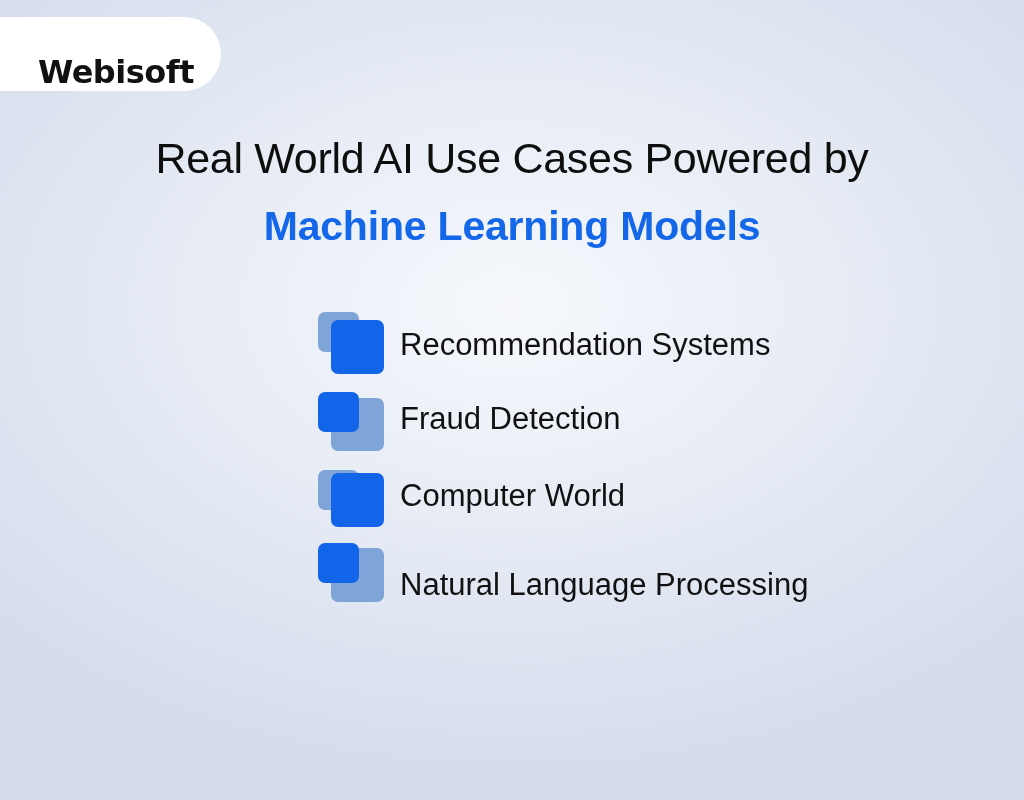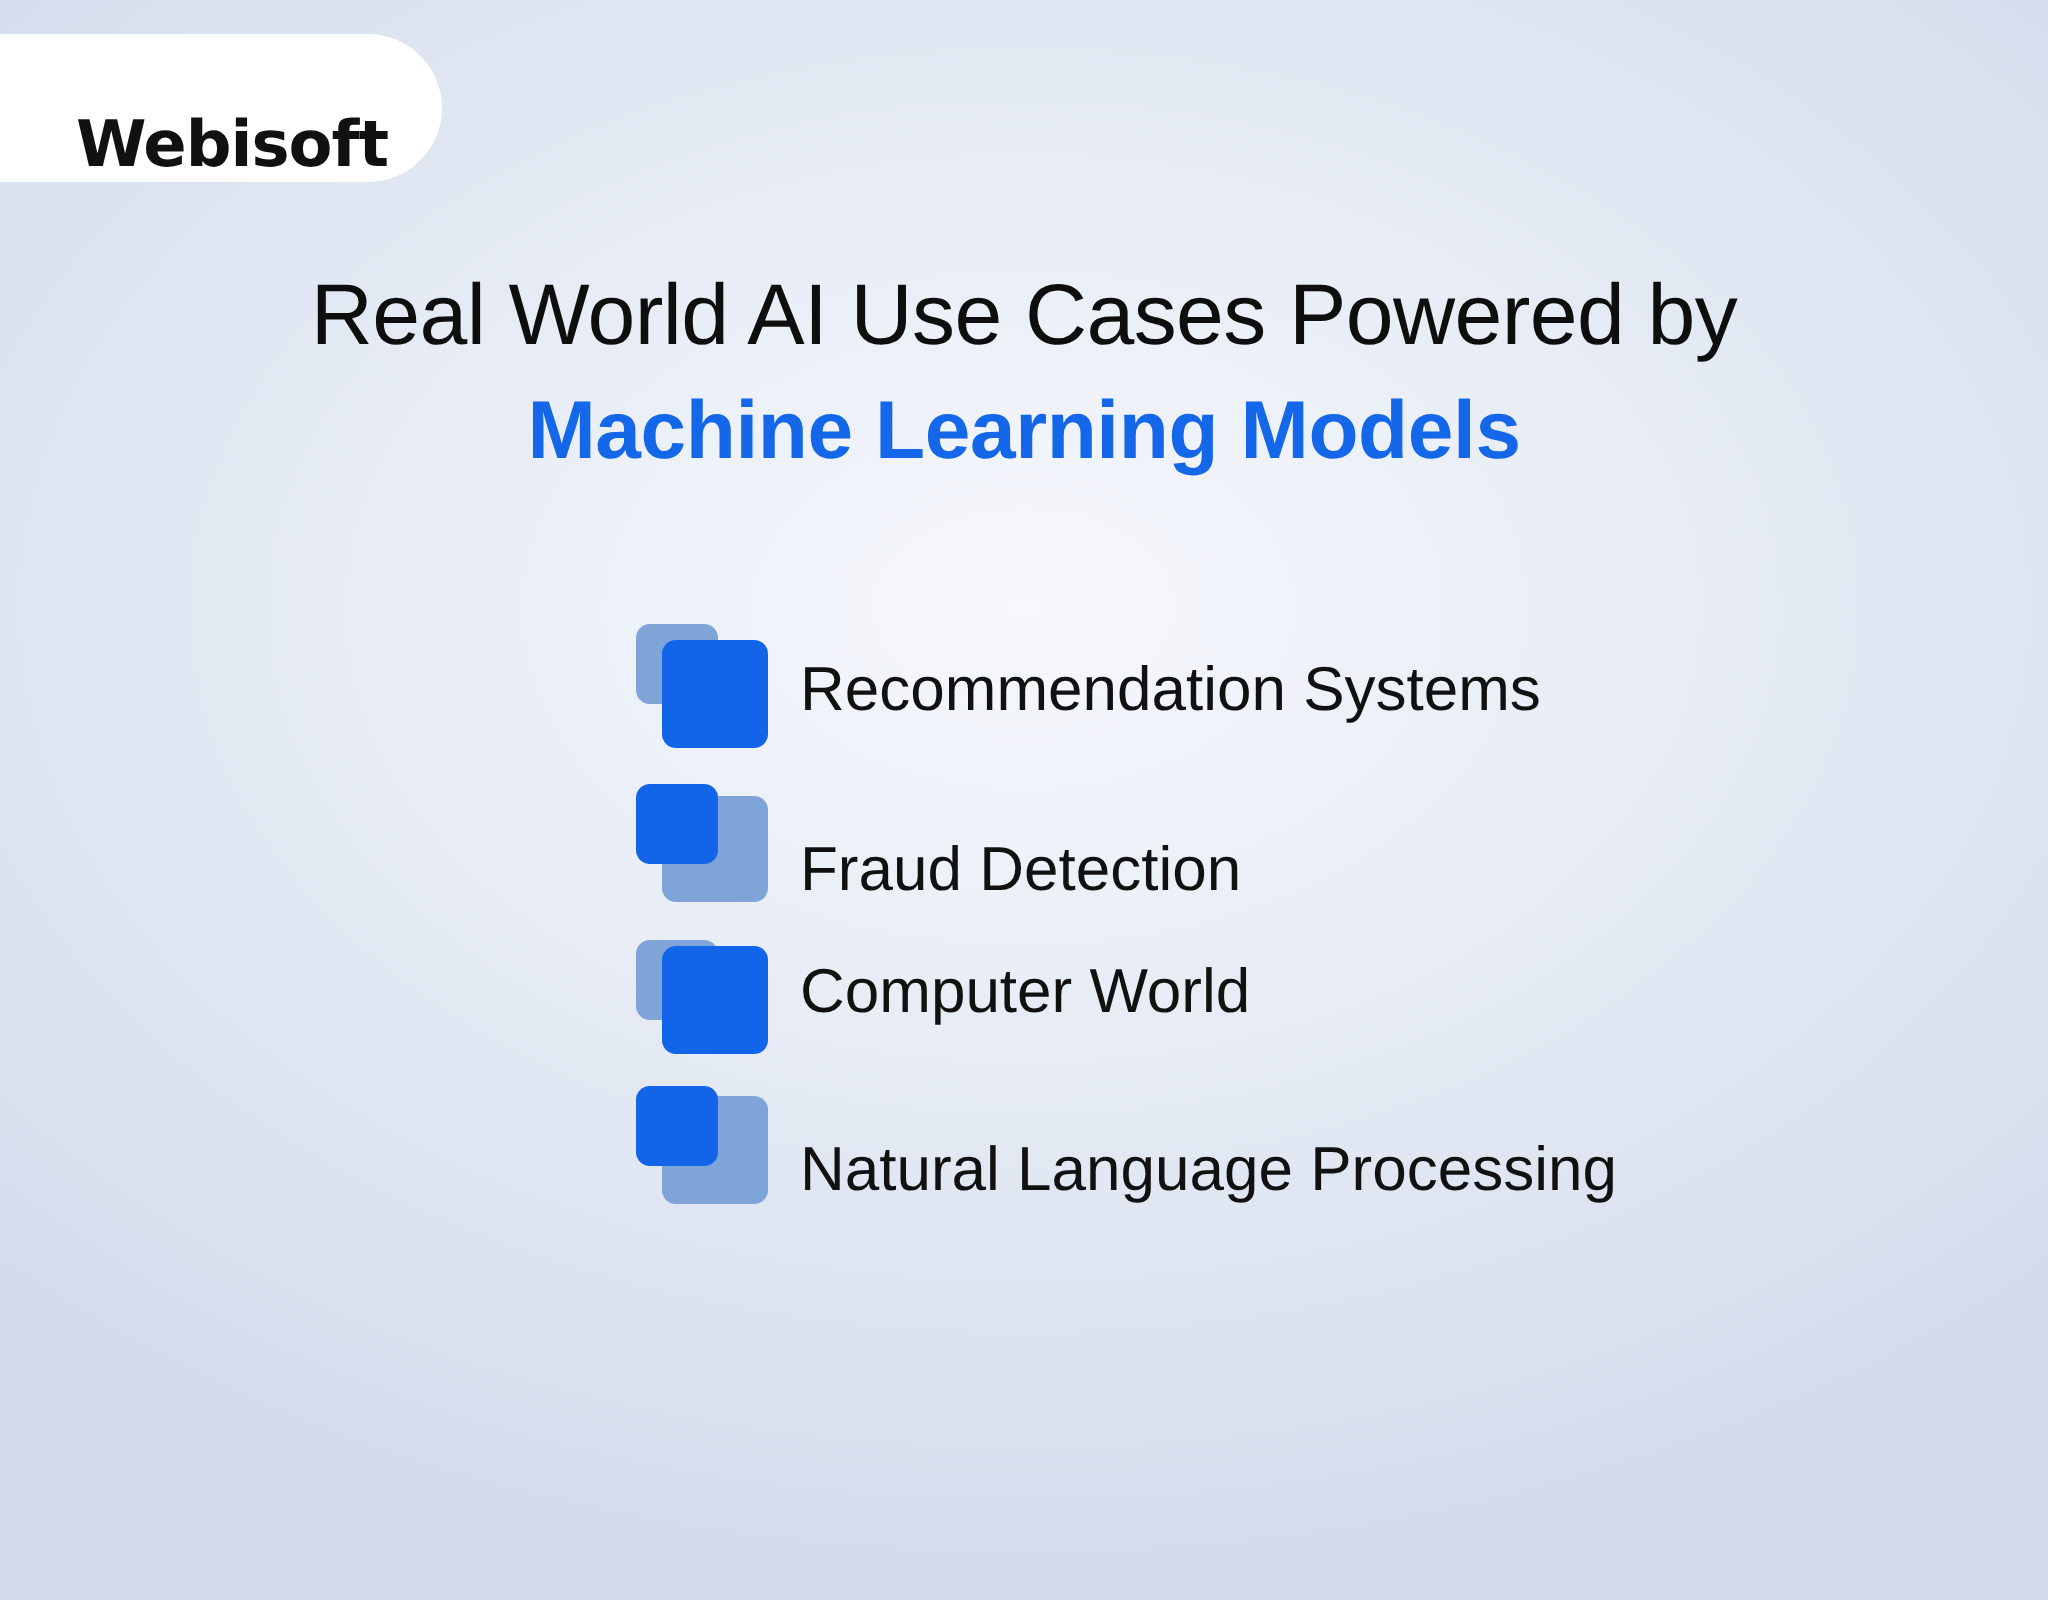--- a/index.html
+++ b/index.html
@@ -12,21 +12,21 @@
       position: absolute; left: 0; top: 17px; width: 221px; height: 74px;
       background: #ffffff; border-radius: 0 37px 37px 0;
       display: flex; align-items: flex-end;
     }
     .logo-text {
       margin-left: 38px; font-size: 32px; font-weight: bold; color: #111111;
       letter-spacing: -0.5px; font-family: "DejaVu Sans", sans-serif;
     }
     .title-block { position: absolute; left: 0; top: 132px; width: 1024px; text-align: center; }
     .title-line1 { font-size: 43px; color: #0e0e0e; line-height: 52px; letter-spacing: -0.3px; }
-    .title-line2 { font-size: 41px; color: #1467e8; font-weight: bold; line-height: 54px; margin-top: 4px; letter-spacing: -0.2px; }
+    .title-line2 { font-size: 41px; color: #1467e8; font-weight: bold; line-height: 54px; margin-top: 15px; letter-spacing: -0.2px; }
     .list { position: absolute; left: 317px; top: 311px; }
     .item { position: relative; height: 75.5px; }
     .icon { position: absolute; left: 0; top: 0; width: 68px; height: 64px; }
     .sq { position: absolute; border-radius: 7px; }
     .sq.light { background: #7fa5d8; }
     .sq.dark { background: #1265e8; }
     .label {
       position: absolute; left: 83px; font-size: 31px; color: #111111; white-space: nowrap;
     }
   </style>
@@ -50,21 +50,21 @@
       <div class="sq dark" style="left:14px;top:9px;width:53px;height:54px;"></div>
     </div>
     <span class="label" style="top:16px;">Recommendation Systems</span>
   </div>
 
   <div class="item">
     <div class="icon">
       <div class="sq light" style="left:14px;top:11px;width:53px;height:53px;"></div>
       <div class="sq dark" style="left:1px;top:5px;width:41px;height:40px;"></div>
     </div>
-    <span class="label" style="top:30px;text-align:right;">Fraud Detection</span>
+    <span class="label" style="top:14px;text-align:right;">Fraud Detection</span>
   </div>
 
   <div class="item">
     <div class="icon">
       <div class="sq light" style="left:1px;top:8px;width:41px;height:40px;"></div>
       <div class="sq dark" style="left:14px;top:11px;width:53px;height:54px;"></div>
     </div>
     <span class="label" style="top:16px;">Computer World</span>
   </div>
 

